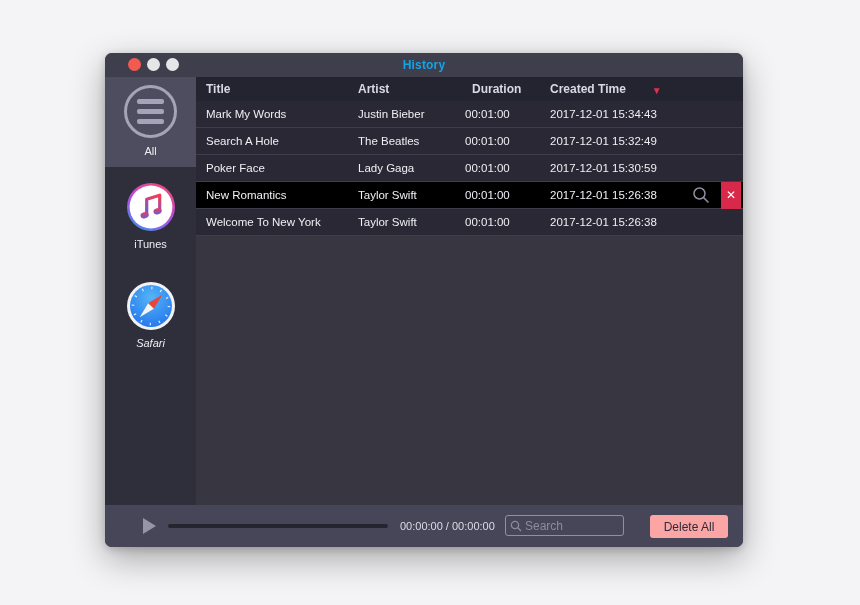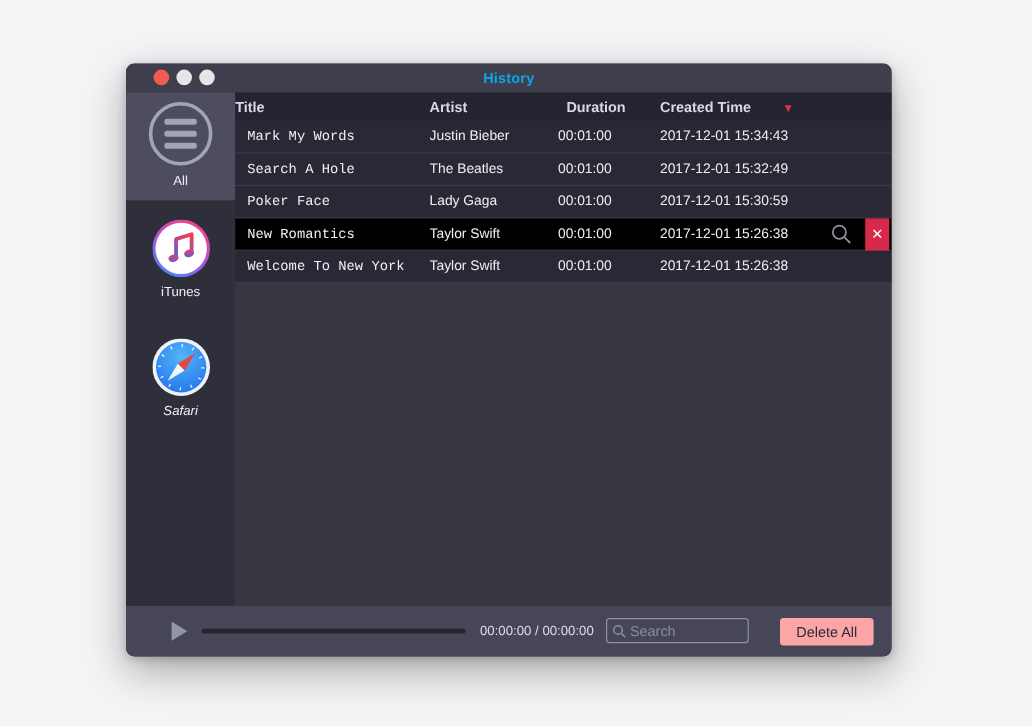--- a/index.html
+++ b/index.html
@@ -48,34 +48,34 @@
   .side-item.itunes { margin-top:6px; }
   .side-item.safari { margin-top:10px;font-style:italic; }
   
   .main { flex:1 1 auto; display:flex; flex-direction:column; background:#373641; min-width:0; }
   .thead {
     height:24px; flex:0 0 24px; background:#242330;
     display:grid; grid-template-columns:162px 107px 65px 1fr;
     align-items:center; color:#d9d9e3; font-size:12px; font-weight:700;
   }
   .thead .hc { cursor:default; white-space:nowrap; }
-  .hc.h-title { }
+  .hc.h-title { padding-left:10px; }
   .hc.h-duration { padding-left:7px; }
   .hc.h-created { padding-left:20px; display:flex; align-items:flex-end; }
   .sort-arrow { color:#e0314e; font-size:10px; margin-left:26px; line-height:1; }
   .rows { flex:0 0 auto; }
   .row {
     height:27px; background:#292834; border-bottom:1px solid #3e3d4b;
     display:grid; grid-template-columns:162px 107px 65px 1fr;
     align-items:center; color:#eef0f4; font-size:11.5px;
     position:relative; cursor:default;
   }
   .row.hovered { background:#000000; }
   .cell { white-space:nowrap; overflow:hidden; }
-  .c-title { padding-left:10px;font-family:Liberation Mono, monospace; }
+  .c-title { padding-left:10px; }
   .c-created { padding-left:20px; }
   .row-actions { display:none; position:absolute; right:0; top:0; height:100%; align-items:center; }
   .row.hovered .row-actions { display:flex; }
   .row-mag { width:18px; height:18px; margin-right:11px; cursor:pointer; }
   .row-del {
     width:20px; height:27px; margin-right:2px; background:#d8294a;
     color:#ffffff; font-size:12px; font-weight:700;
     display:flex; align-items:center; justify-content:center; cursor:pointer;
   }
   

